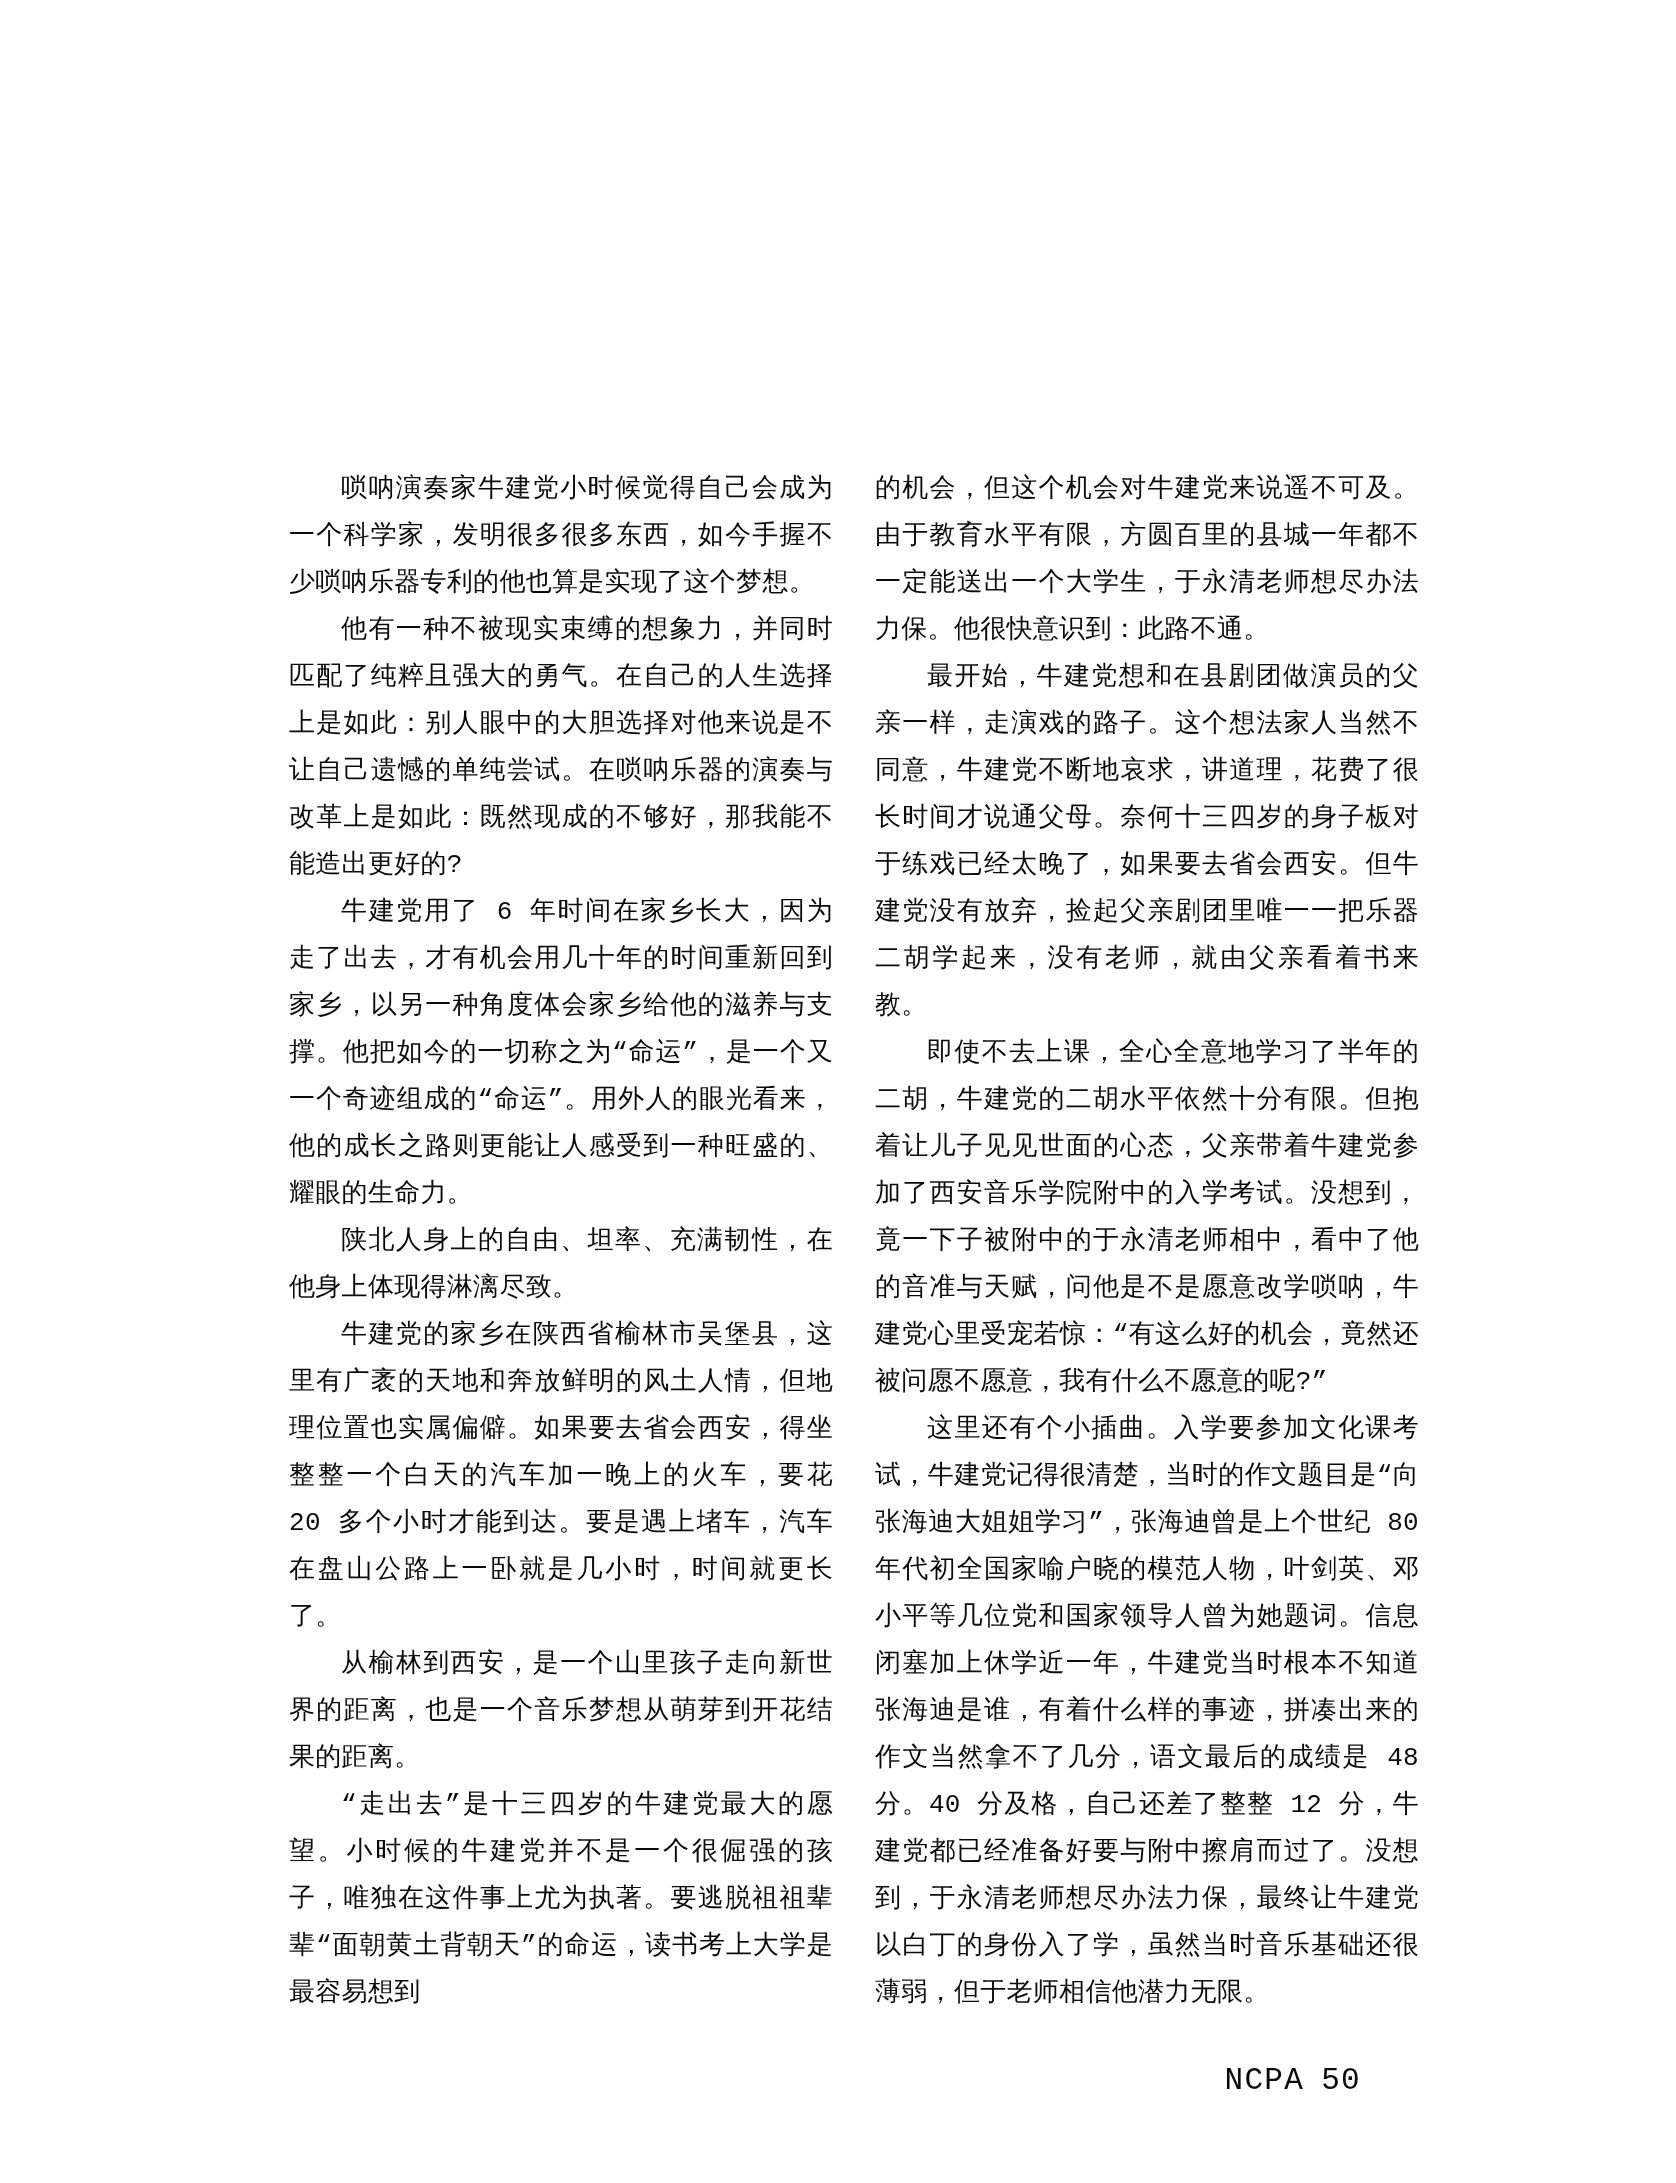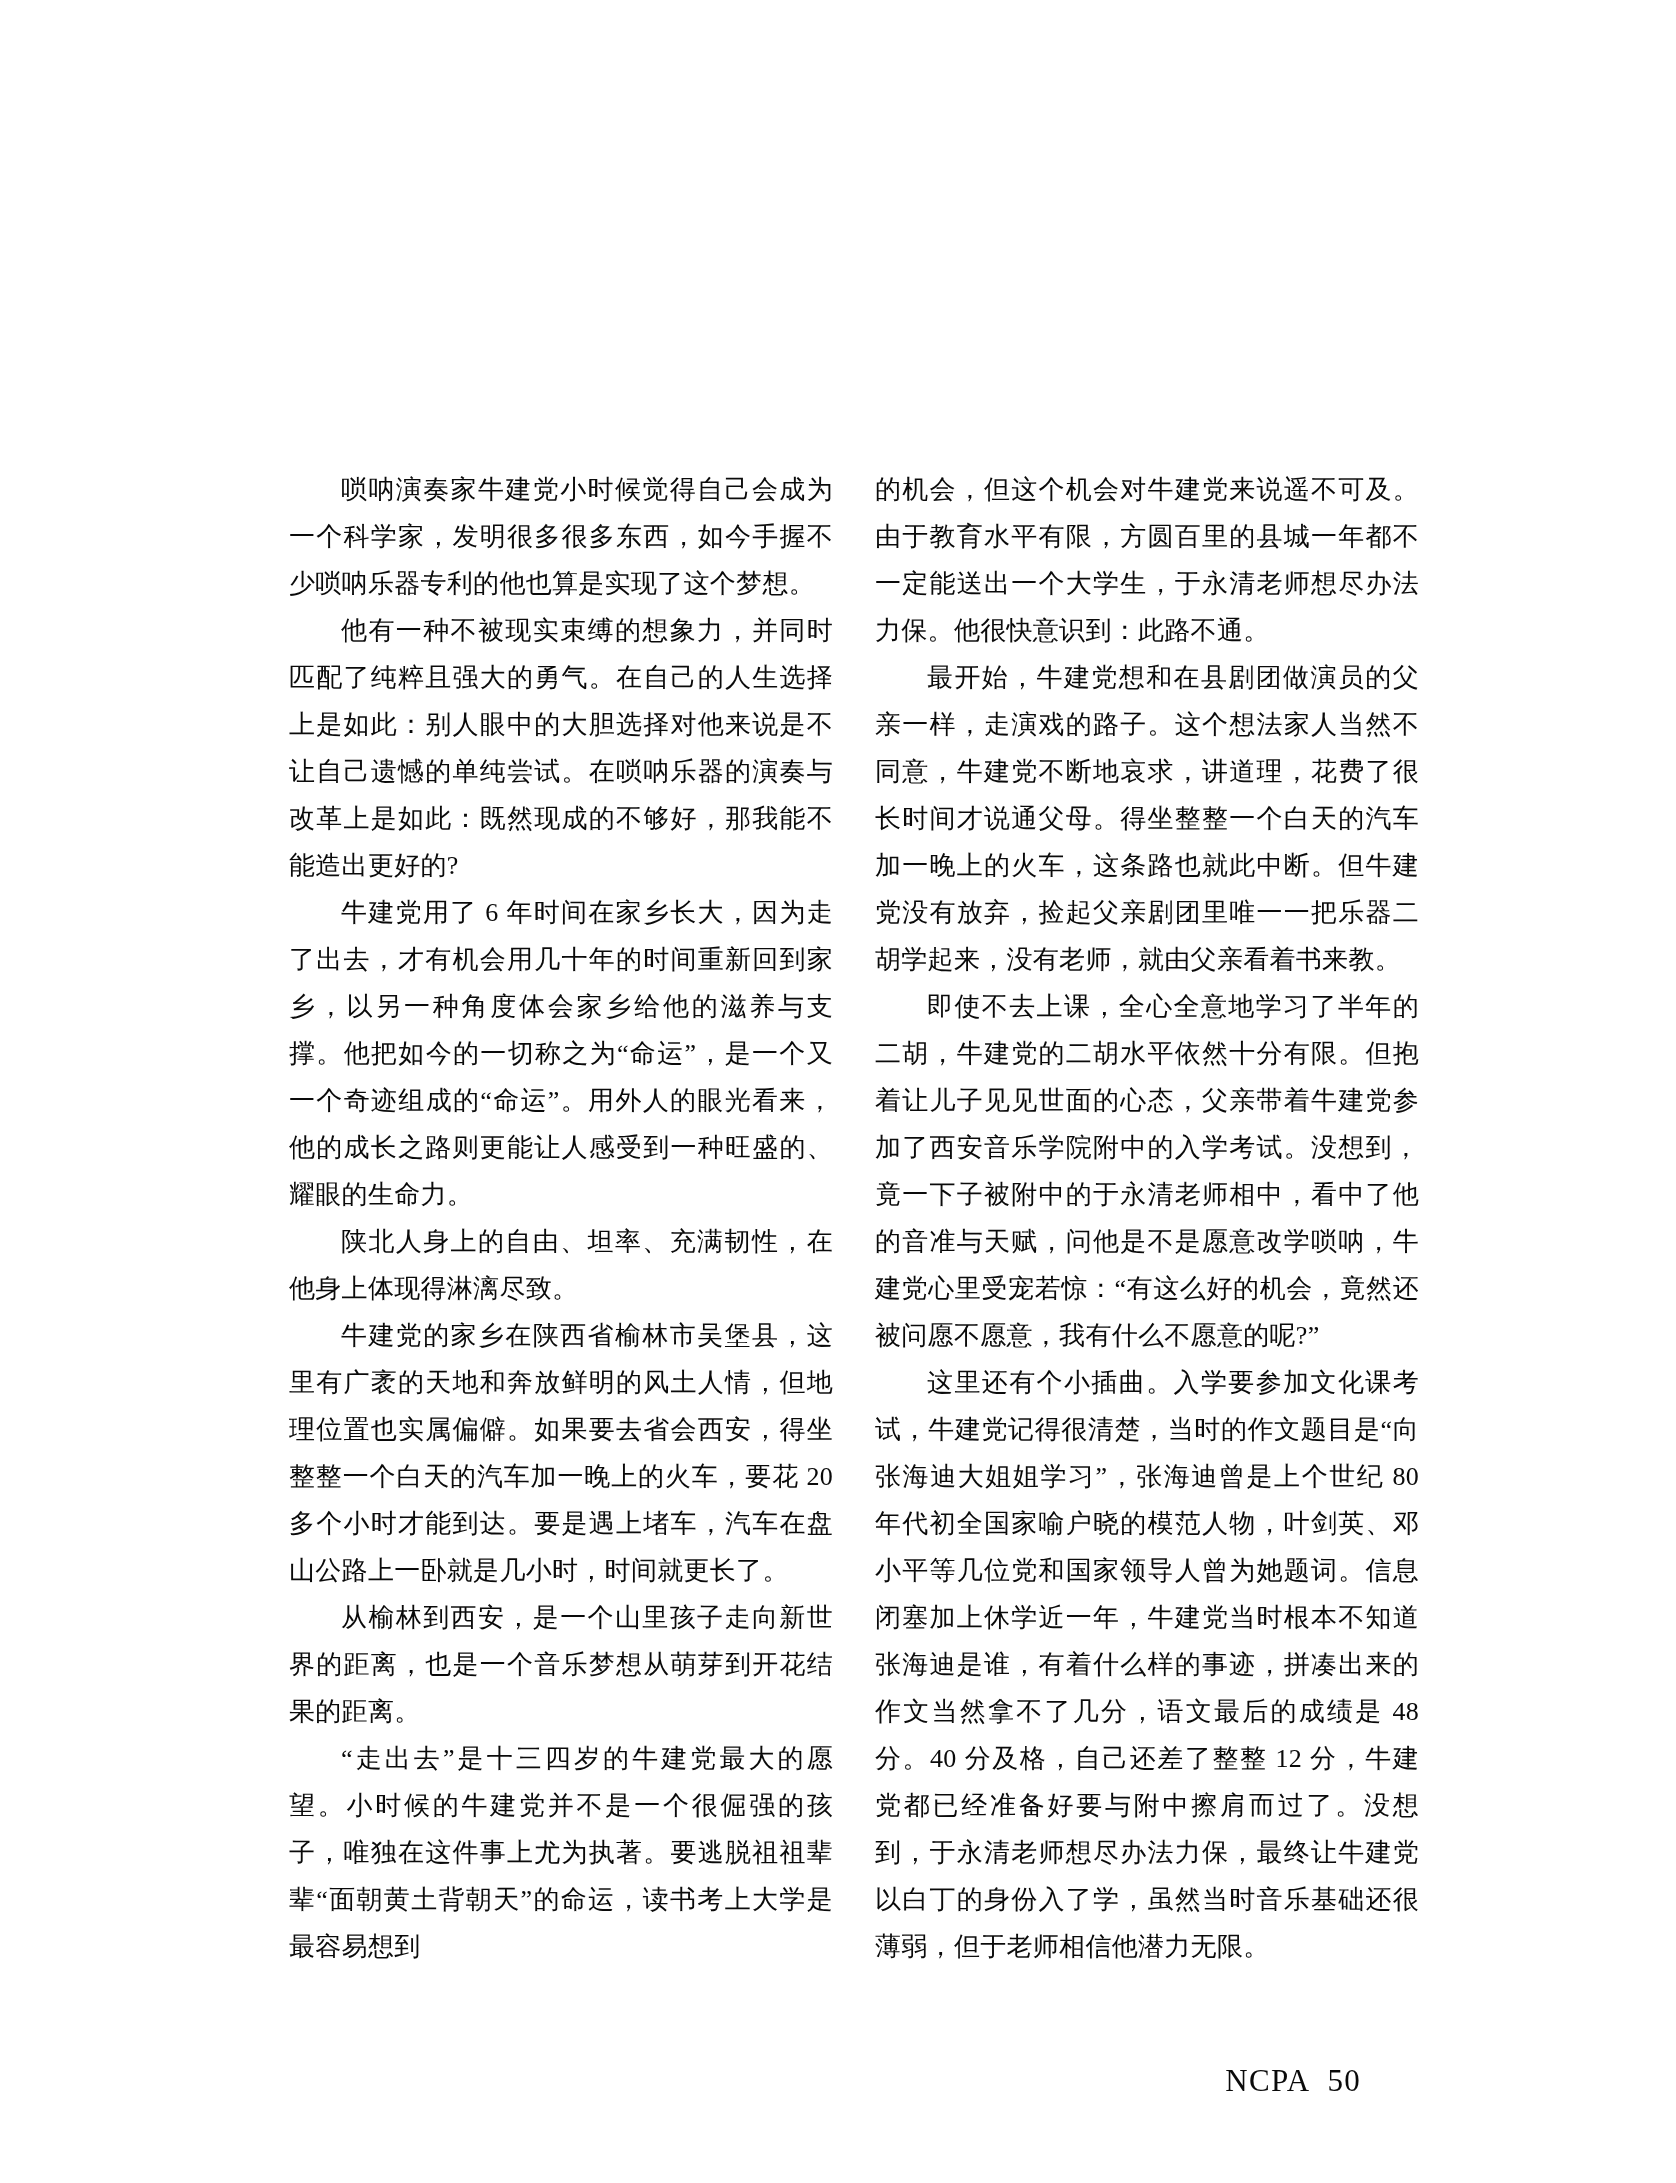--- a/index.html
+++ b/index.html
@@ -6,21 +6,21 @@
     margin: 0;
     padding: 0;
     background: #ffffff;
   }
   .page {
     position: relative;
     width: 1480px;
     height: 2183px;
     background: #ffffff;
     overflow: hidden;
-    font-family: Liberation Serif, serif;
+    font-family: Liberation Mono, monospace;
     color: #0a0a0a;
   }
   .columns {
     position: absolute;
     left: 289px;
     top: 466px;
     display: flex;
     gap: 42px;
   }
   .col {
@@ -73,21 +73,21 @@
       <p class="para">陕北人身上的自由、坦率、充满韧性，在他身上体现得淋漓尽致。</p>
 
 
       <p class="para">牛建党的家乡在陕西省榆林市吴堡县，这里有广袤的天地和奔放鲜明的风土人情，但地理位置也实属偏僻。如果要去省会西安，得坐整整一个白天的汽车加一晚上的火车，要花 20 多个小时才能到达。要是遇上堵车，汽车在盘山公路上一卧就是几小时，时间就更长了。</p>
       <p class="para">从榆林到西安，是一个山里孩子走向新世界的距离，也是一个音乐梦想从萌芽到开花结果的距离。</p>
       <p class="para">“走出去”是十三四岁的牛建党最大的愿望。小时候的牛建党并不是一个很倔强的孩子，唯独在这件事上尤为执著。要逃脱祖祖辈辈“面朝黄土背朝天”的命运，读书考上大学是最容易想到</p>
     </div>
 
     <div class="col">
       <p class="para no-indent">的机会，但这个机会对牛建党来说遥不可及。由于教育水平有限，方圆百里的县城一年都不一定能送出一个大学生，于永清老师想尽办法力保。他很快意识到：此路不通。</p>
-      <p class="para">最开始，牛建党想和在县剧团做演员的父亲一样，走演戏的路子。这个想法家人当然不同意，牛建党不断地哀求，讲道理，花费了很长时间才说通父母。得坐整整一个白天的汽车加一晚上的火车，这条路也就此中断。但牛建党没有放弃，捡起父亲剧团里唯一一把乐器二胡学起来，没有老师，就由父亲看着书来教。</p>
+      <p class="para">最开始，牛建党想和在县剧团做演员的父亲一样，走演戏的路子。这个想法家人当然不同意，牛建党不断地哀求，讲道理，花费了很长时间才说通父母。奈何十三四岁的身子板对于练戏已经太晚了，如果要去省会西安。但牛建党没有放弃，捡起父亲剧团里唯一一把乐器二胡学起来，没有老师，就由父亲看着书来教。</p>
       <p class="para">即使不去上课，全心全意地学习了半年的二胡，牛建党的二胡水平依然十分有限。但抱着让儿子见见世面的心态，父亲带着牛建党参加了西安音乐学院附中的入学考试。没想到，竟一下子被附中的于永清老师相中，看中了他的音准与天赋，问他是不是愿意改学唢呐，牛建党心里受宠若惊：“有这么好的机会，竟然还被问愿不愿意，我有什么不愿意的呢?”</p>
       <p class="para">这里还有个小插曲。入学要参加文化课考试，牛建党记得很清楚，当时的作文题目是“向张海迪大姐姐学习”，张海迪曾是上个世纪 80 年代初全国家喻户晓的模范人物，叶剑英、邓小平等几位党和国家领导人曾为她题词。信息闭塞加上休学近一年，牛建党当时根本不知道张海迪是谁，有着什么样的事迹，拼凑出来的作文当然拿不了几分，语文最后的成绩是 48 分。40 分及格，自己还差了整整 12 分，牛建党都已经准备好要与附中擦肩而过了。没想到，于永清老师想尽办法力保，最终让牛建党以白丁的身份入了学，虽然当时音乐基础还很薄弱，但于老师相信他潜力无限。</p>
     </div>
 
   </div>
 
   <div class="footer">
     <span>NCPA</span><span class="page-num">50</span>
   </div>
 </div>

